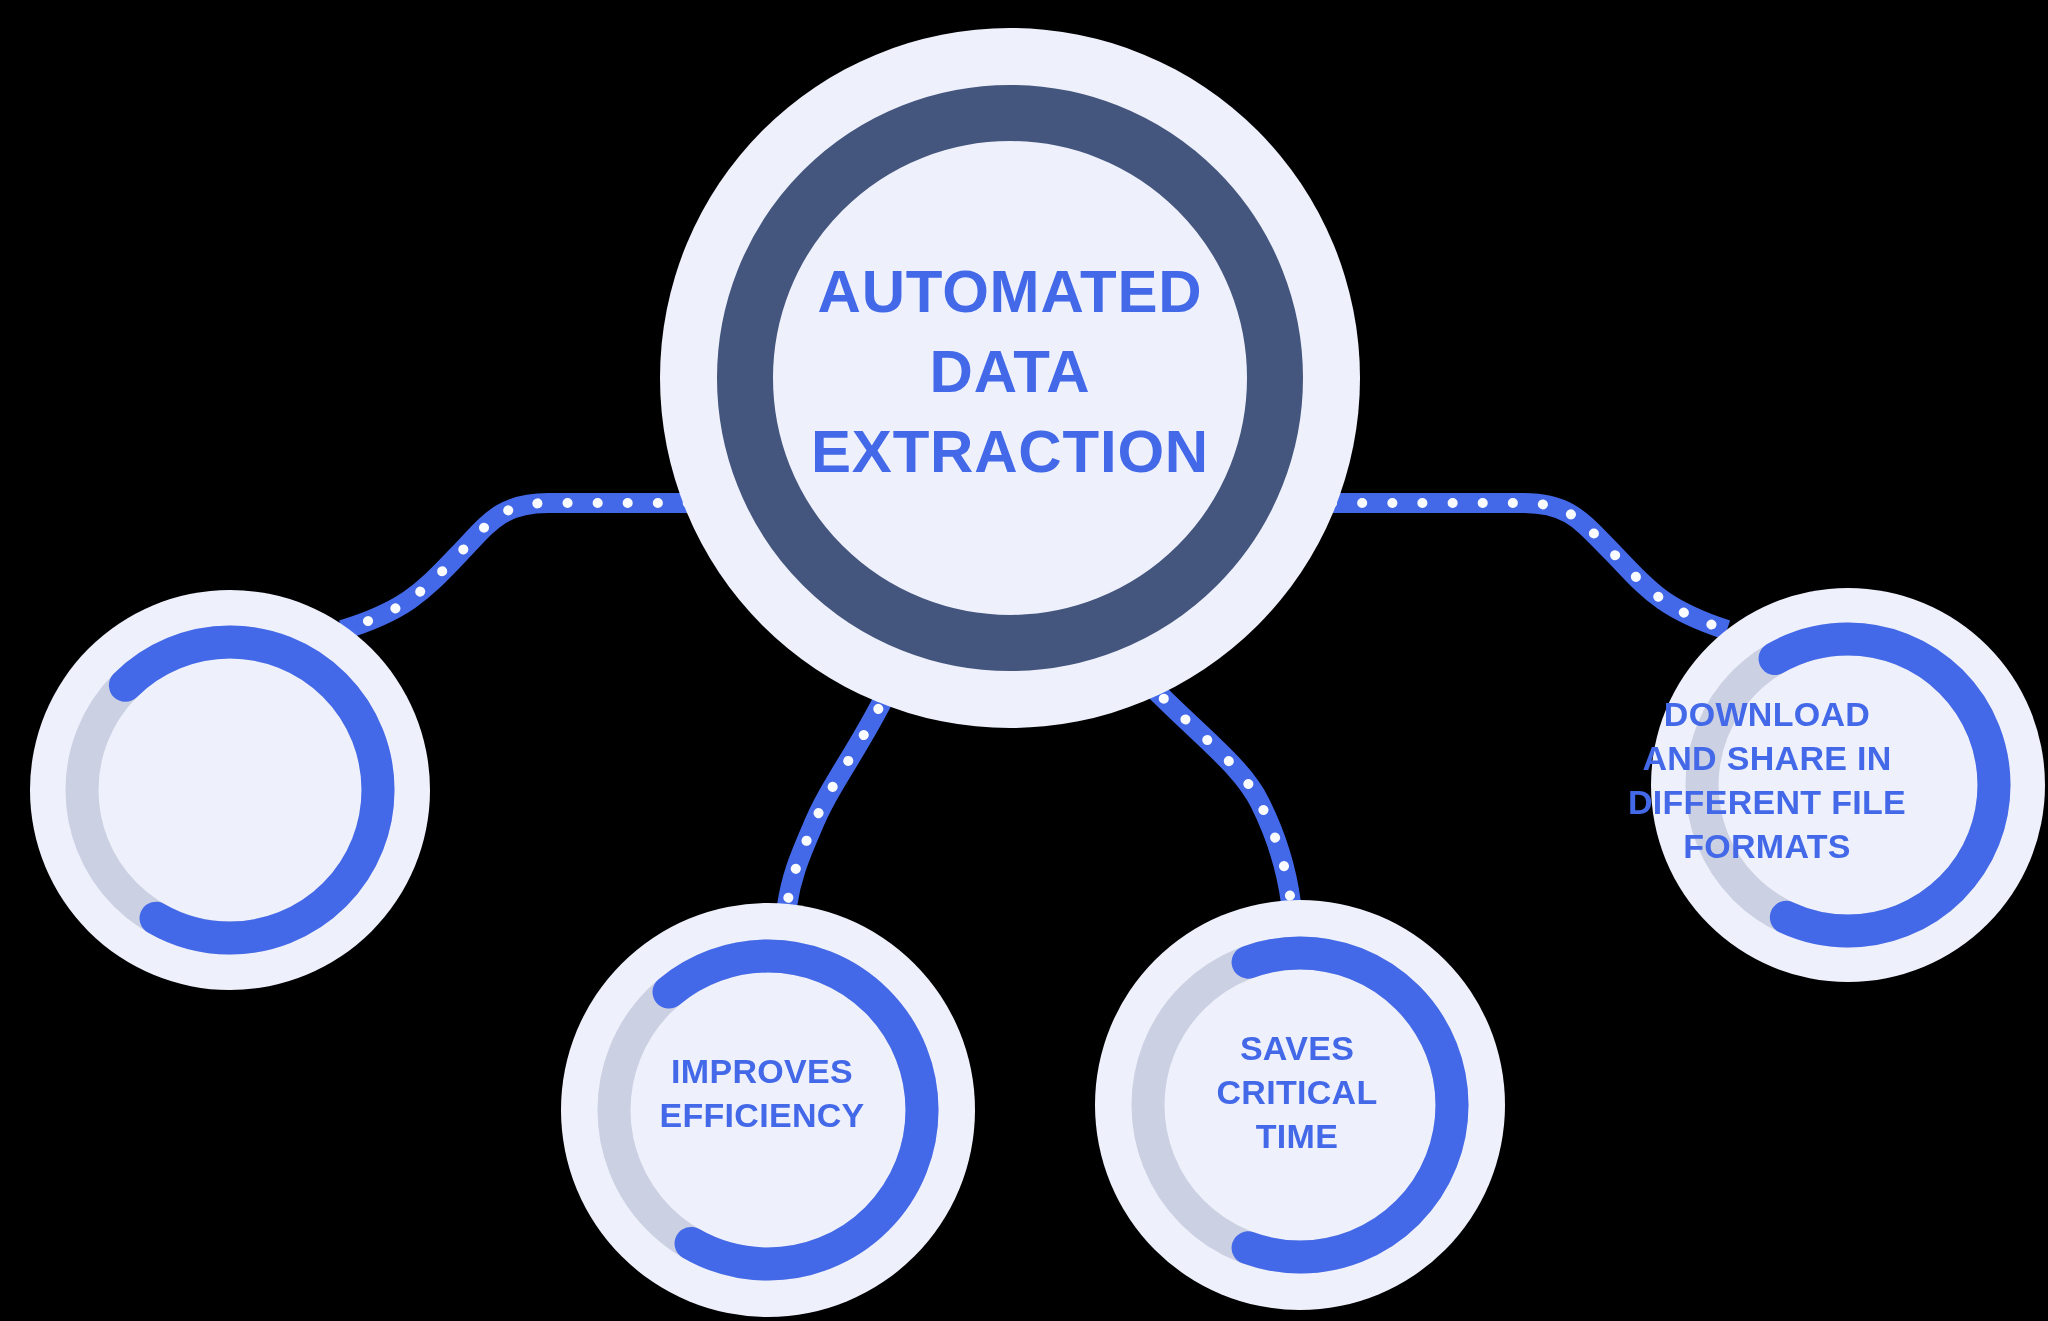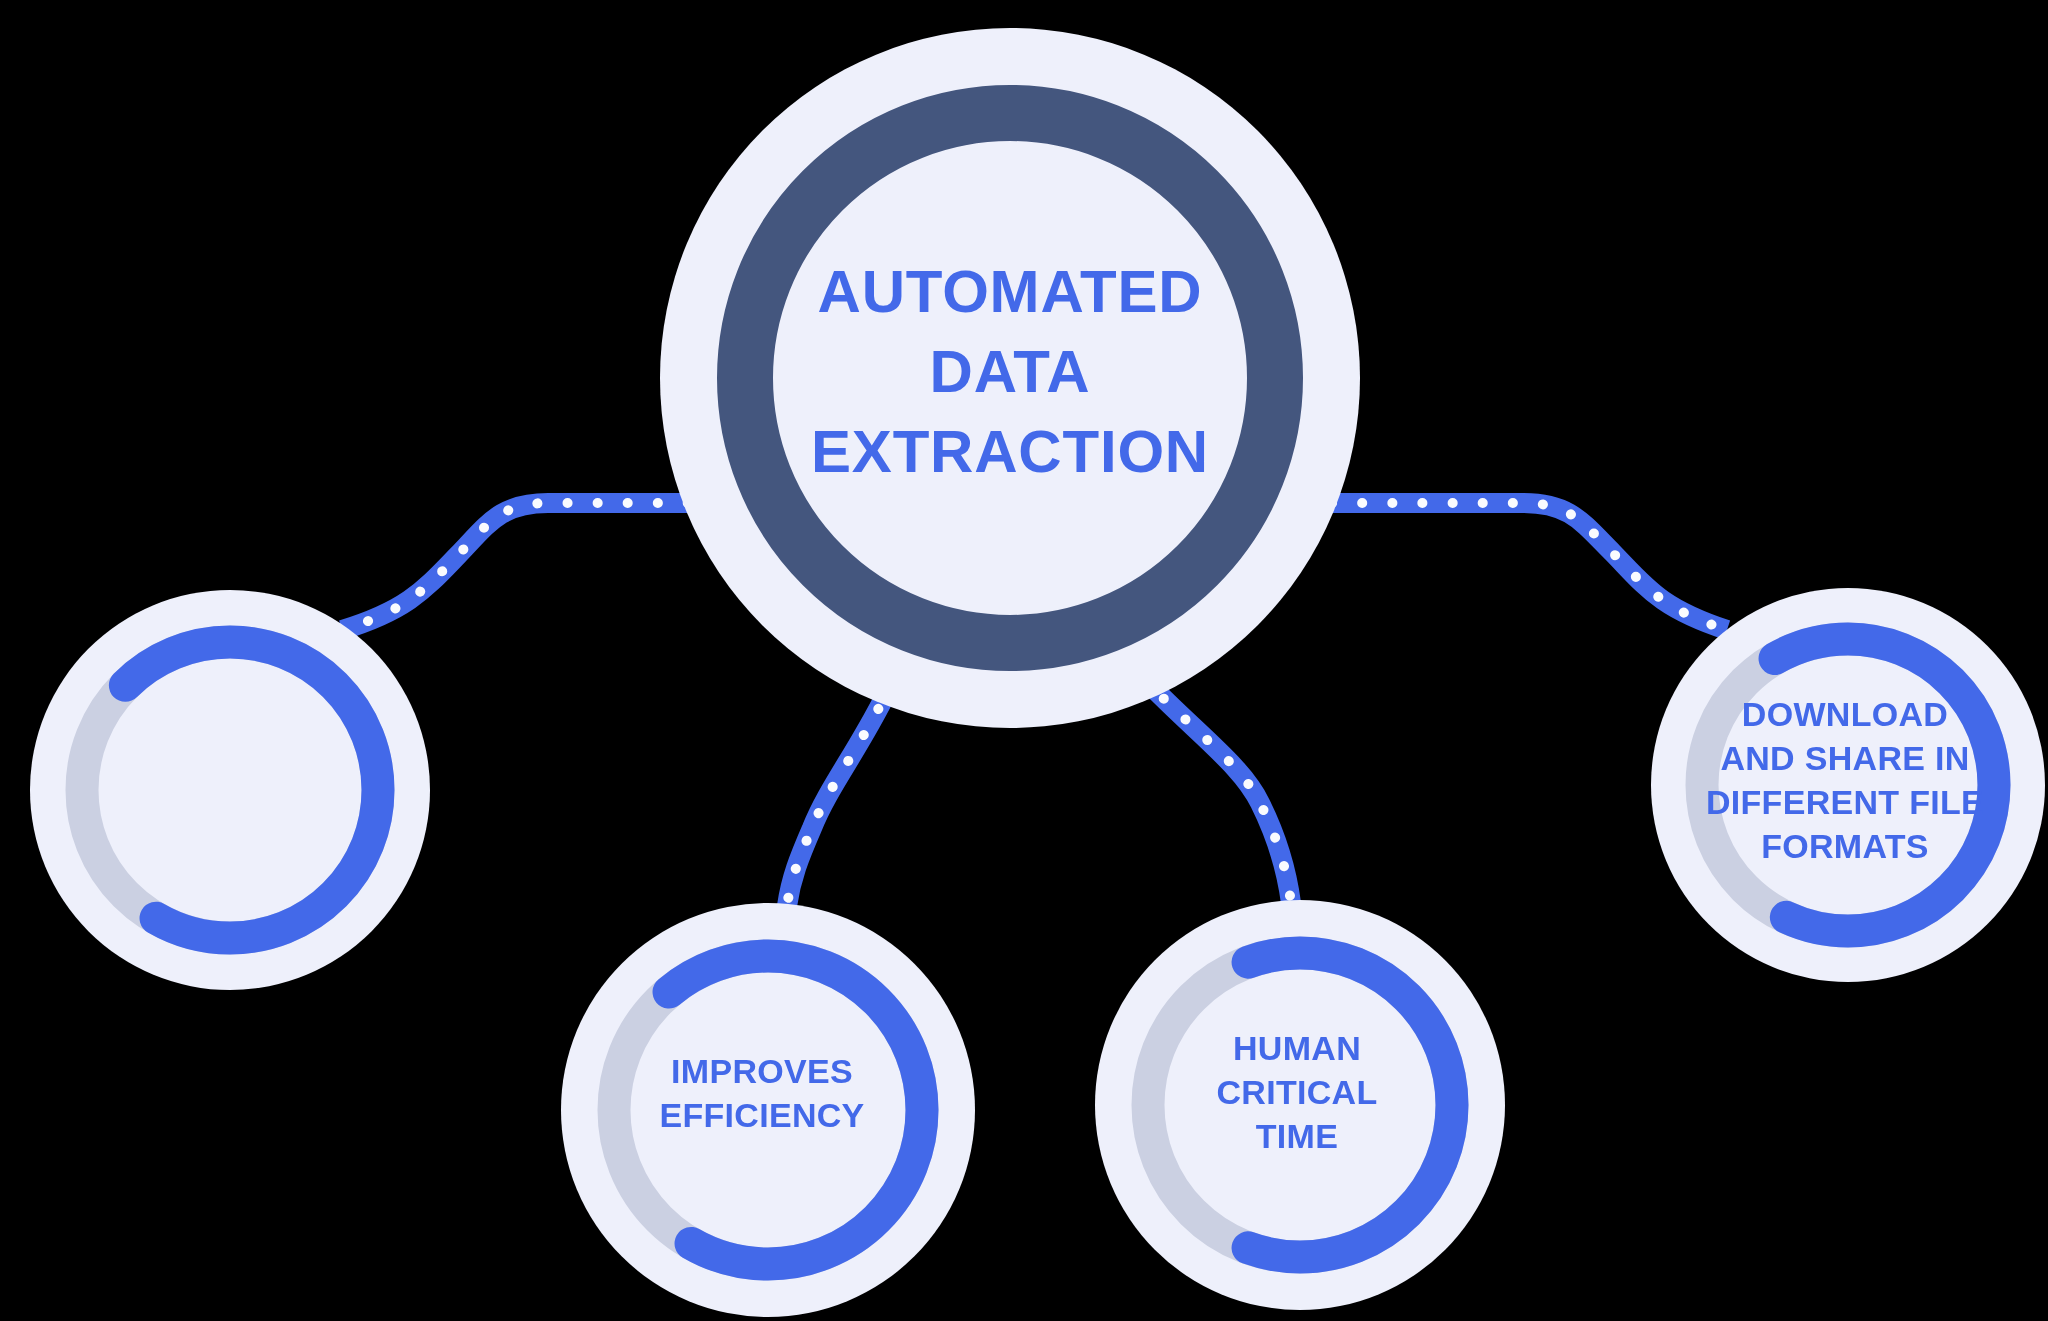--- a/index.html
+++ b/index.html
@@ -103,22 +103,22 @@
   </svg>
 
   <div class="node-label central" style="left:1010px;top:372px;">AUTOMATED
 DATA
 EXTRACTION</div>
 
 
   <div class="node-label" style="left:762px;top:1093px;">IMPROVES
 EFFICIENCY</div>
 
-  <div class="node-label" style="left:1297px;top:1092px;">HUMAN
+  <div class="node-label" style="left:1297px;top:1092px;">SAVES
 CRITICAL
 TIME</div>
 
-  <div class="node-label" style="left:1845px;top:780px;text-align:center;">DOWNLOAD
+  <div class="node-label" style="left:1767px;top:780px;text-align:center;">DOWNLOAD
 AND SHARE IN
 DIFFERENT FILE
 FORMATS</div>
 
 </div>
 
 </body></html>

